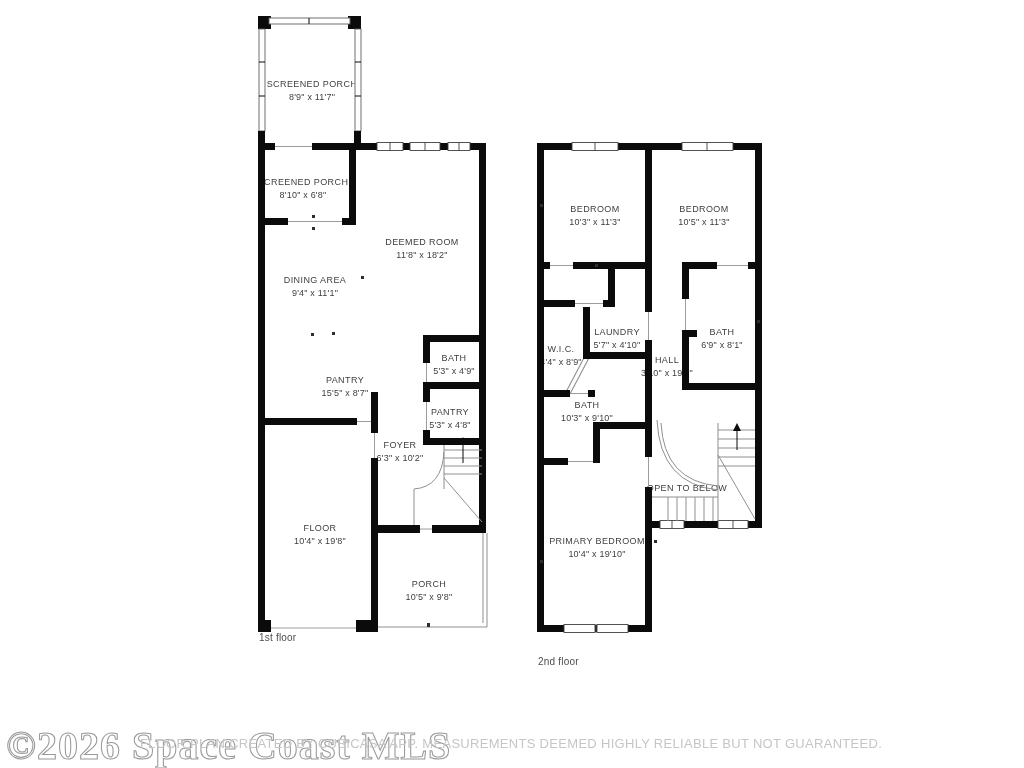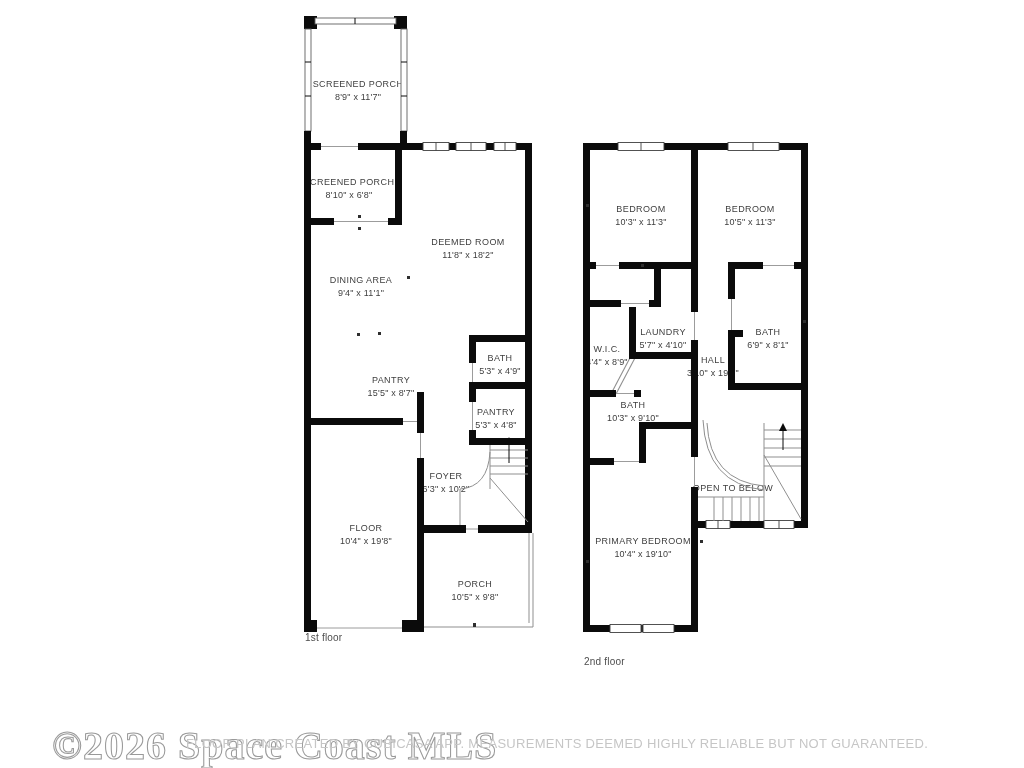--- a/index.html
+++ b/index.html
@@ -1,17 +1,17 @@
 <!DOCTYPE html>
 <html><head>
 <meta charset="utf-8">
 <style>
   html,body{margin:0;padding:0;background:#ffffff;}
   #canvas{position:relative;width:933px;height:768px;background:#ffffff;overflow:hidden;
-          font-family:"Liberation Sans", sans-serif;margin-left:46px;}
+          font-family:"Liberation Sans", sans-serif;}
   .labels{position:absolute;inset:0;z-index:1;}
   .room-label{position:absolute;transform:translateX(-50%);text-align:center;white-space:nowrap;}
   .room-name{font-size:9px;line-height:10px;letter-spacing:.4px;color:#3e3e3e;}
   .room-dims{font-size:9px;line-height:10px;letter-spacing:.2px;color:#3e3e3e;margin-top:3px;}
   .floor-label{position:absolute;font-size:10px;color:#4d4d4d;letter-spacing:.2px;z-index:1;}
   .disclaimer{position:absolute;left:511px;top:736px;transform:translateX(-50%);
               font-size:13px;letter-spacing:.3px;color:#c6c6c6;white-space:nowrap;z-index:3;}
   .watermark{position:absolute;left:6px;top:722px;font-family:"Liberation Serif", serif;
              font-size:40px;font-weight:bold;letter-spacing:1px;white-space:nowrap;z-index:3;
              color:#ababab;opacity:.9;}
@@ -58,21 +58,21 @@
       <div class="room-dims">15'5" x 8'7"</div>
     </div>
     <div class="room-label" style="left:454px;top:353px">
       <div class="room-name">BATH</div>
       <div class="room-dims">5'3" x 4'9"</div>
     </div>
     <div class="room-label" style="left:450px;top:407px">
       <div class="room-name">PANTRY</div>
       <div class="room-dims">5'3" x 4'8"</div>
     </div>
-    <div class="room-label" style="left:400px;top:471px">
+    <div class="room-label" style="left:400px;top:440px">
       <div class="room-name">FOYER</div>
       <div class="room-dims">6'3" x 10'2"</div>
     </div>
     <div class="room-label" style="left:320px;top:523px">
       <div class="room-name">FLOOR</div>
       <div class="room-dims">10'4" x 19'8"</div>
     </div>
     <div class="room-label" style="left:429px;top:579px">
       <div class="room-name">PORCH</div>
       <div class="room-dims">10'5" x 9'8"</div>

